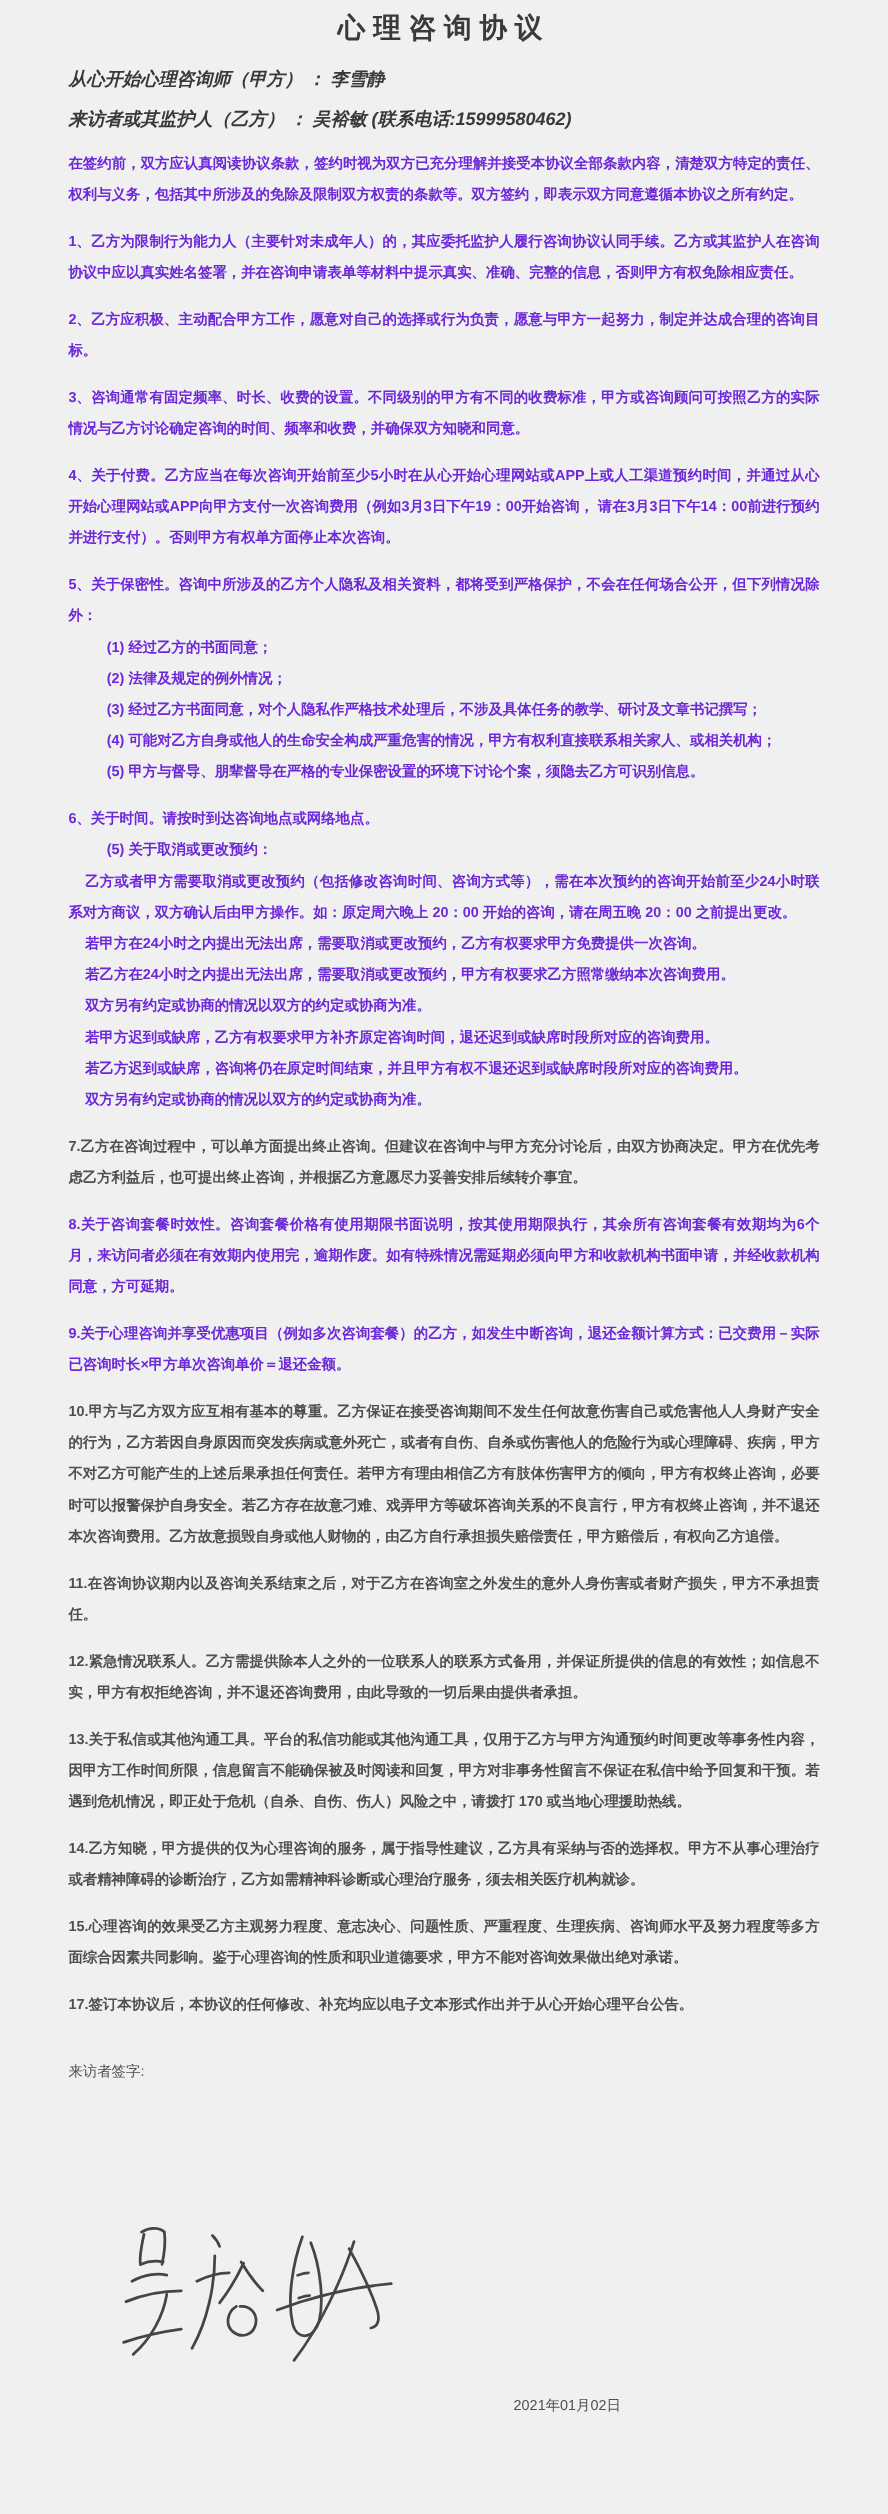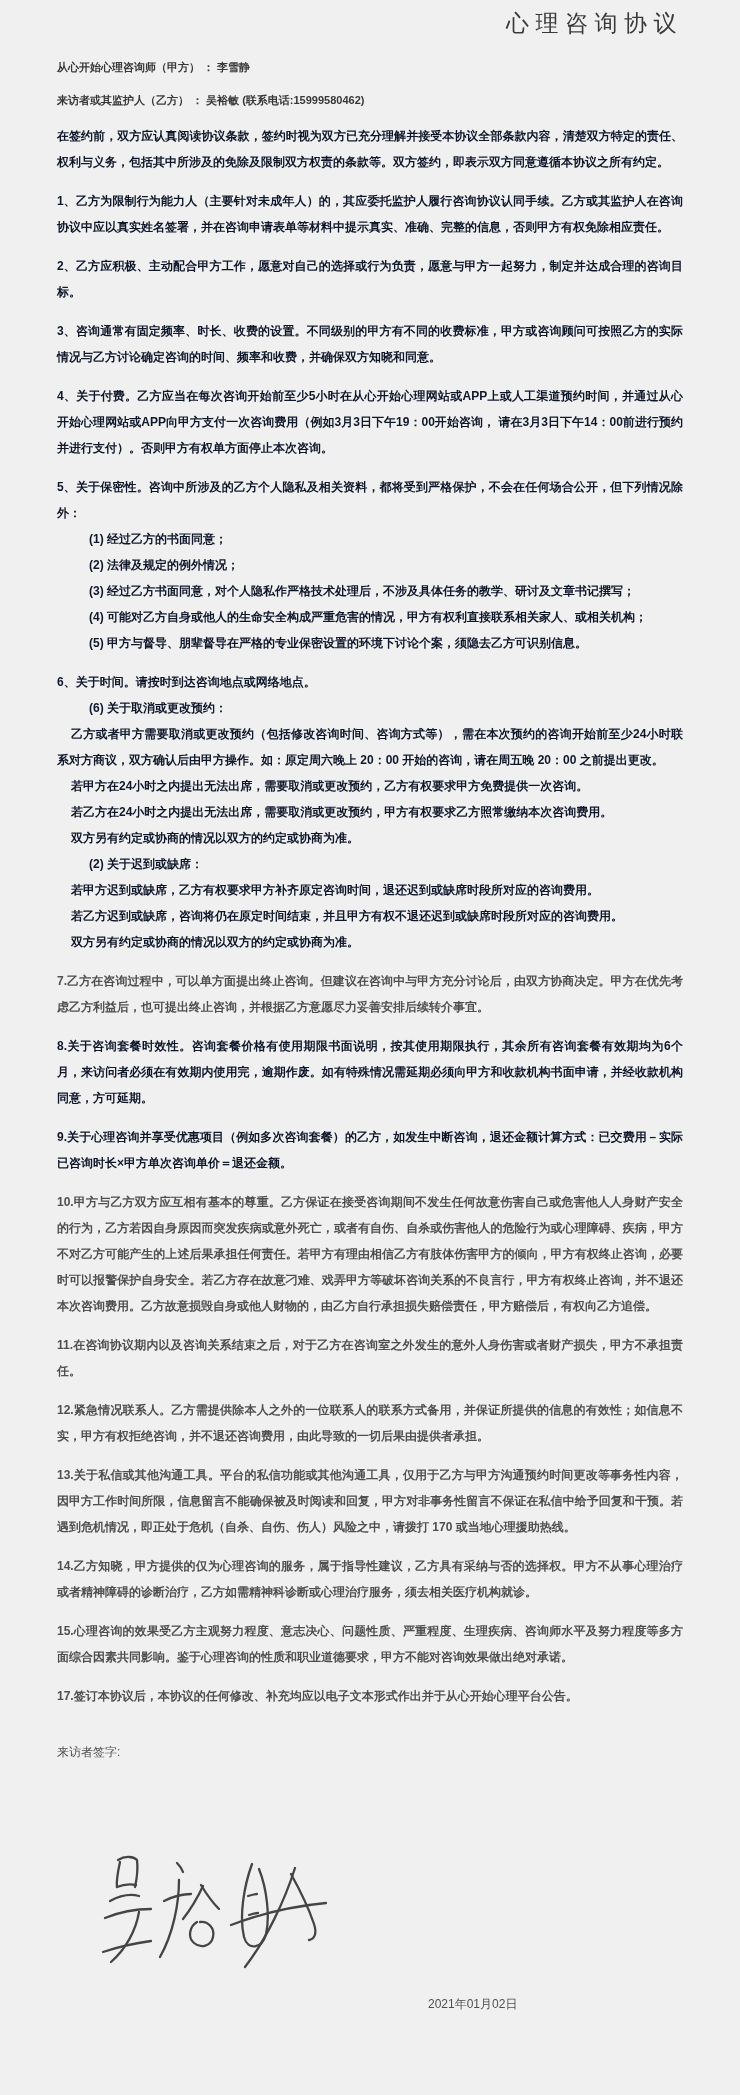--- a/index.html
+++ b/index.html
@@ -14,41 +14,42 @@
     position:relative;
     width:740px;
     height:2095px;
     overflow:hidden;
     box-sizing:border-box;
     padding:6px 57px 0 57px;
     background:#f0f0f1;
   }
   .doc-title{
     margin:2px 0 18px 0;
-    text-align:right;
+    text-align:center;
     font-size:23px;
-    font-weight:400;
+    font-weight:700;
     letter-spacing:6.5px;
     color:#3a3a3a;
   }
   .party{
     margin:0 0 13px 0;
-    font-size:11px;
+    font-size:15px;
     line-height:20px;
     font-weight:bold;
     color:#383838;
+    font-style:italic;
   }
   .para{
     margin:0;
     font-size:12px;
     line-height:26px;
     text-align:justify;
   }
   .para.g{margin-top:13px;}   
-  .para.b{font-weight:bold;color:#0f172a;}
+  .para.b{font-weight:bold;color:#6d28d9;}
   .para.r{font-weight:bold;color:#4f4f4f;}
   .para.i1{margin-left:32px;} 
   .para.i2{text-indent:14px;} 
   .sig-label{
     margin:30px 0 0 0;
     font-size:12px;
     line-height:26px;
     color:#4f4f4f;
   }
   .sig-svg{
@@ -89,26 +90,25 @@
       <p class="para b g">2、乙方应积极、主动配合甲方工作，愿意对自己的选择或行为负责，愿意与甲方一起努力，制定并达成合理的咨询目标。</p>
       <p class="para b g">3、咨询通常有固定频率、时长、收费的设置。不同级别的甲方有不同的收费标准，甲方或咨询顾问可按照乙方的实际情况与乙方讨论确定咨询的时间、频率和收费，并确保双方知晓和同意。</p>
       <p class="para b g">4、关于付费。乙方应当在每次咨询开始前至少5小时在从心开始心理网站或APP上或人工渠道预约时间，并通过从心开始心理网站或APP向甲方支付一次咨询费用（例如3月3日下午19：00开始咨询， 请在3月3日下午14：00前进行预约并进行支付）。否则甲方有权单方面停止本次咨询。</p>
       <p class="para b g">5、关于保密性。咨询中所涉及的乙方个人隐私及相关资料，都将受到严格保护，不会在任何场合公开，但下列情况除外：</p>
       <p class="para b i1">(1) 经过乙方的书面同意；</p>
       <p class="para b i1">(2) 法律及规定的例外情况；</p>
       <p class="para b i1">(3) 经过乙方书面同意，对个人隐私作严格技术处理后，不涉及具体任务的教学、研讨及文章书记撰写；</p>
       <p class="para b i1">(4) 可能对乙方自身或他人的生命安全构成严重危害的情况，甲方有权利直接联系相关家人、或相关机构；</p>
       <p class="para b i1">(5) 甲方与督导、朋辈督导在严格的专业保密设置的环境下讨论个案，须隐去乙方可识别信息。</p>
       <p class="para b g">6、关于时间。请按时到达咨询地点或网络地点。</p>
-      <p class="para b i1">(6) 关于取消或更改预约：</p>
+      <p class="para b i1">(5) 关于取消或更改预约：</p>
       <p class="para b i2">乙方或者甲方需要取消或更改预约（包括修改咨询时间、咨询方式等），需在本次预约的咨询开始前至少24小时联系对方商议，双方确认后由甲方操作。如：原定周六晚上 20：00 开始的咨询，请在周五晚 20：00 之前提出更改。</p>
       <p class="para b i2">若甲方在24小时之内提出无法出席，需要取消或更改预约，乙方有权要求甲方免费提供一次咨询。</p>
       <p class="para b i2">若乙方在24小时之内提出无法出席，需要取消或更改预约，甲方有权要求乙方照常缴纳本次咨询费用。</p>
       <p class="para b i2">双方另有约定或协商的情况以双方的约定或协商为准。</p>
-      <p class="para b i1">(2) 关于迟到或缺席：</p>
       <p class="para b i2">若甲方迟到或缺席，乙方有权要求甲方补齐原定咨询时间，退还迟到或缺席时段所对应的咨询费用。</p>
       <p class="para b i2">若乙方迟到或缺席，咨询将仍在原定时间结束，并且甲方有权不退还迟到或缺席时段所对应的咨询费用。</p>
       <p class="para b i2">双方另有约定或协商的情况以双方的约定或协商为准。</p>
       <p class="para r g">7.乙方在咨询过程中，可以单方面提出终止咨询。但建议在咨询中与甲方充分讨论后，由双方协商决定。甲方在优先考虑乙方利益后，也可提出终止咨询，并根据乙方意愿尽力妥善安排后续转介事宜。</p>
       <p class="para b g">8.关于咨询套餐时效性。咨询套餐价格有使用期限书面说明，按其使用期限执行，其余所有咨询套餐有效期均为6个月，来访问者必须在有效期内使用完，逾期作废。如有特殊情况需延期必须向甲方和收款机构书面申请，并经收款机构同意，方可延期。</p>
       <p class="para b g">9.关于心理咨询并享受优惠项目（例如多次咨询套餐）的乙方，如发生中断咨询，退还金额计算方式：已交费用－实际已咨询时长×甲方单次咨询单价＝退还金额。</p>
       <p class="para r g">10.甲方与乙方双方应互相有基本的尊重。乙方保证在接受咨询期间不发生任何故意伤害自己或危害他人人身财产安全的行为，乙方若因自身原因而突发疾病或意外死亡，或者有自伤、自杀或伤害他人的危险行为或心理障碍、疾病，甲方不对乙方可能产生的上述后果承担任何责任。若甲方有理由相信乙方有肢体伤害甲方的倾向，甲方有权终止咨询，必要时可以报警保护自身安全。若乙方存在故意刁难、戏弄甲方等破坏咨询关系的不良言行，甲方有权终止咨询，并不退还本次咨询费用。乙方故意损毁自身或他人财物的，由乙方自行承担损失赔偿责任，甲方赔偿后，有权向乙方追偿。</p>
       <p class="para r g">11.在咨询协议期内以及咨询关系结束之后，对于乙方在咨询室之外发生的意外人身伤害或者财产损失，甲方不承担责任。</p>
       <p class="para r g">12.紧急情况联系人。乙方需提供除本人之外的一位联系人的联系方式备用，并保证所提供的信息的有效性；如信息不实，甲方有权拒绝咨询，并不退还咨询费用，由此导致的一切后果由提供者承担。</p>
       <p class="para r g">13.关于私信或其他沟通工具。平台的私信功能或其他沟通工具，仅用于乙方与甲方沟通预约时间更改等事务性内容，因甲方工作时间所限，信息留言不能确保被及时阅读和回复，甲方对非事务性留言不保证在私信中给予回复和干预。若遇到危机情况，即正处于危机（自杀、自伤、伤人）风险之中，请拨打 170 或当地心理援助热线。</p>

